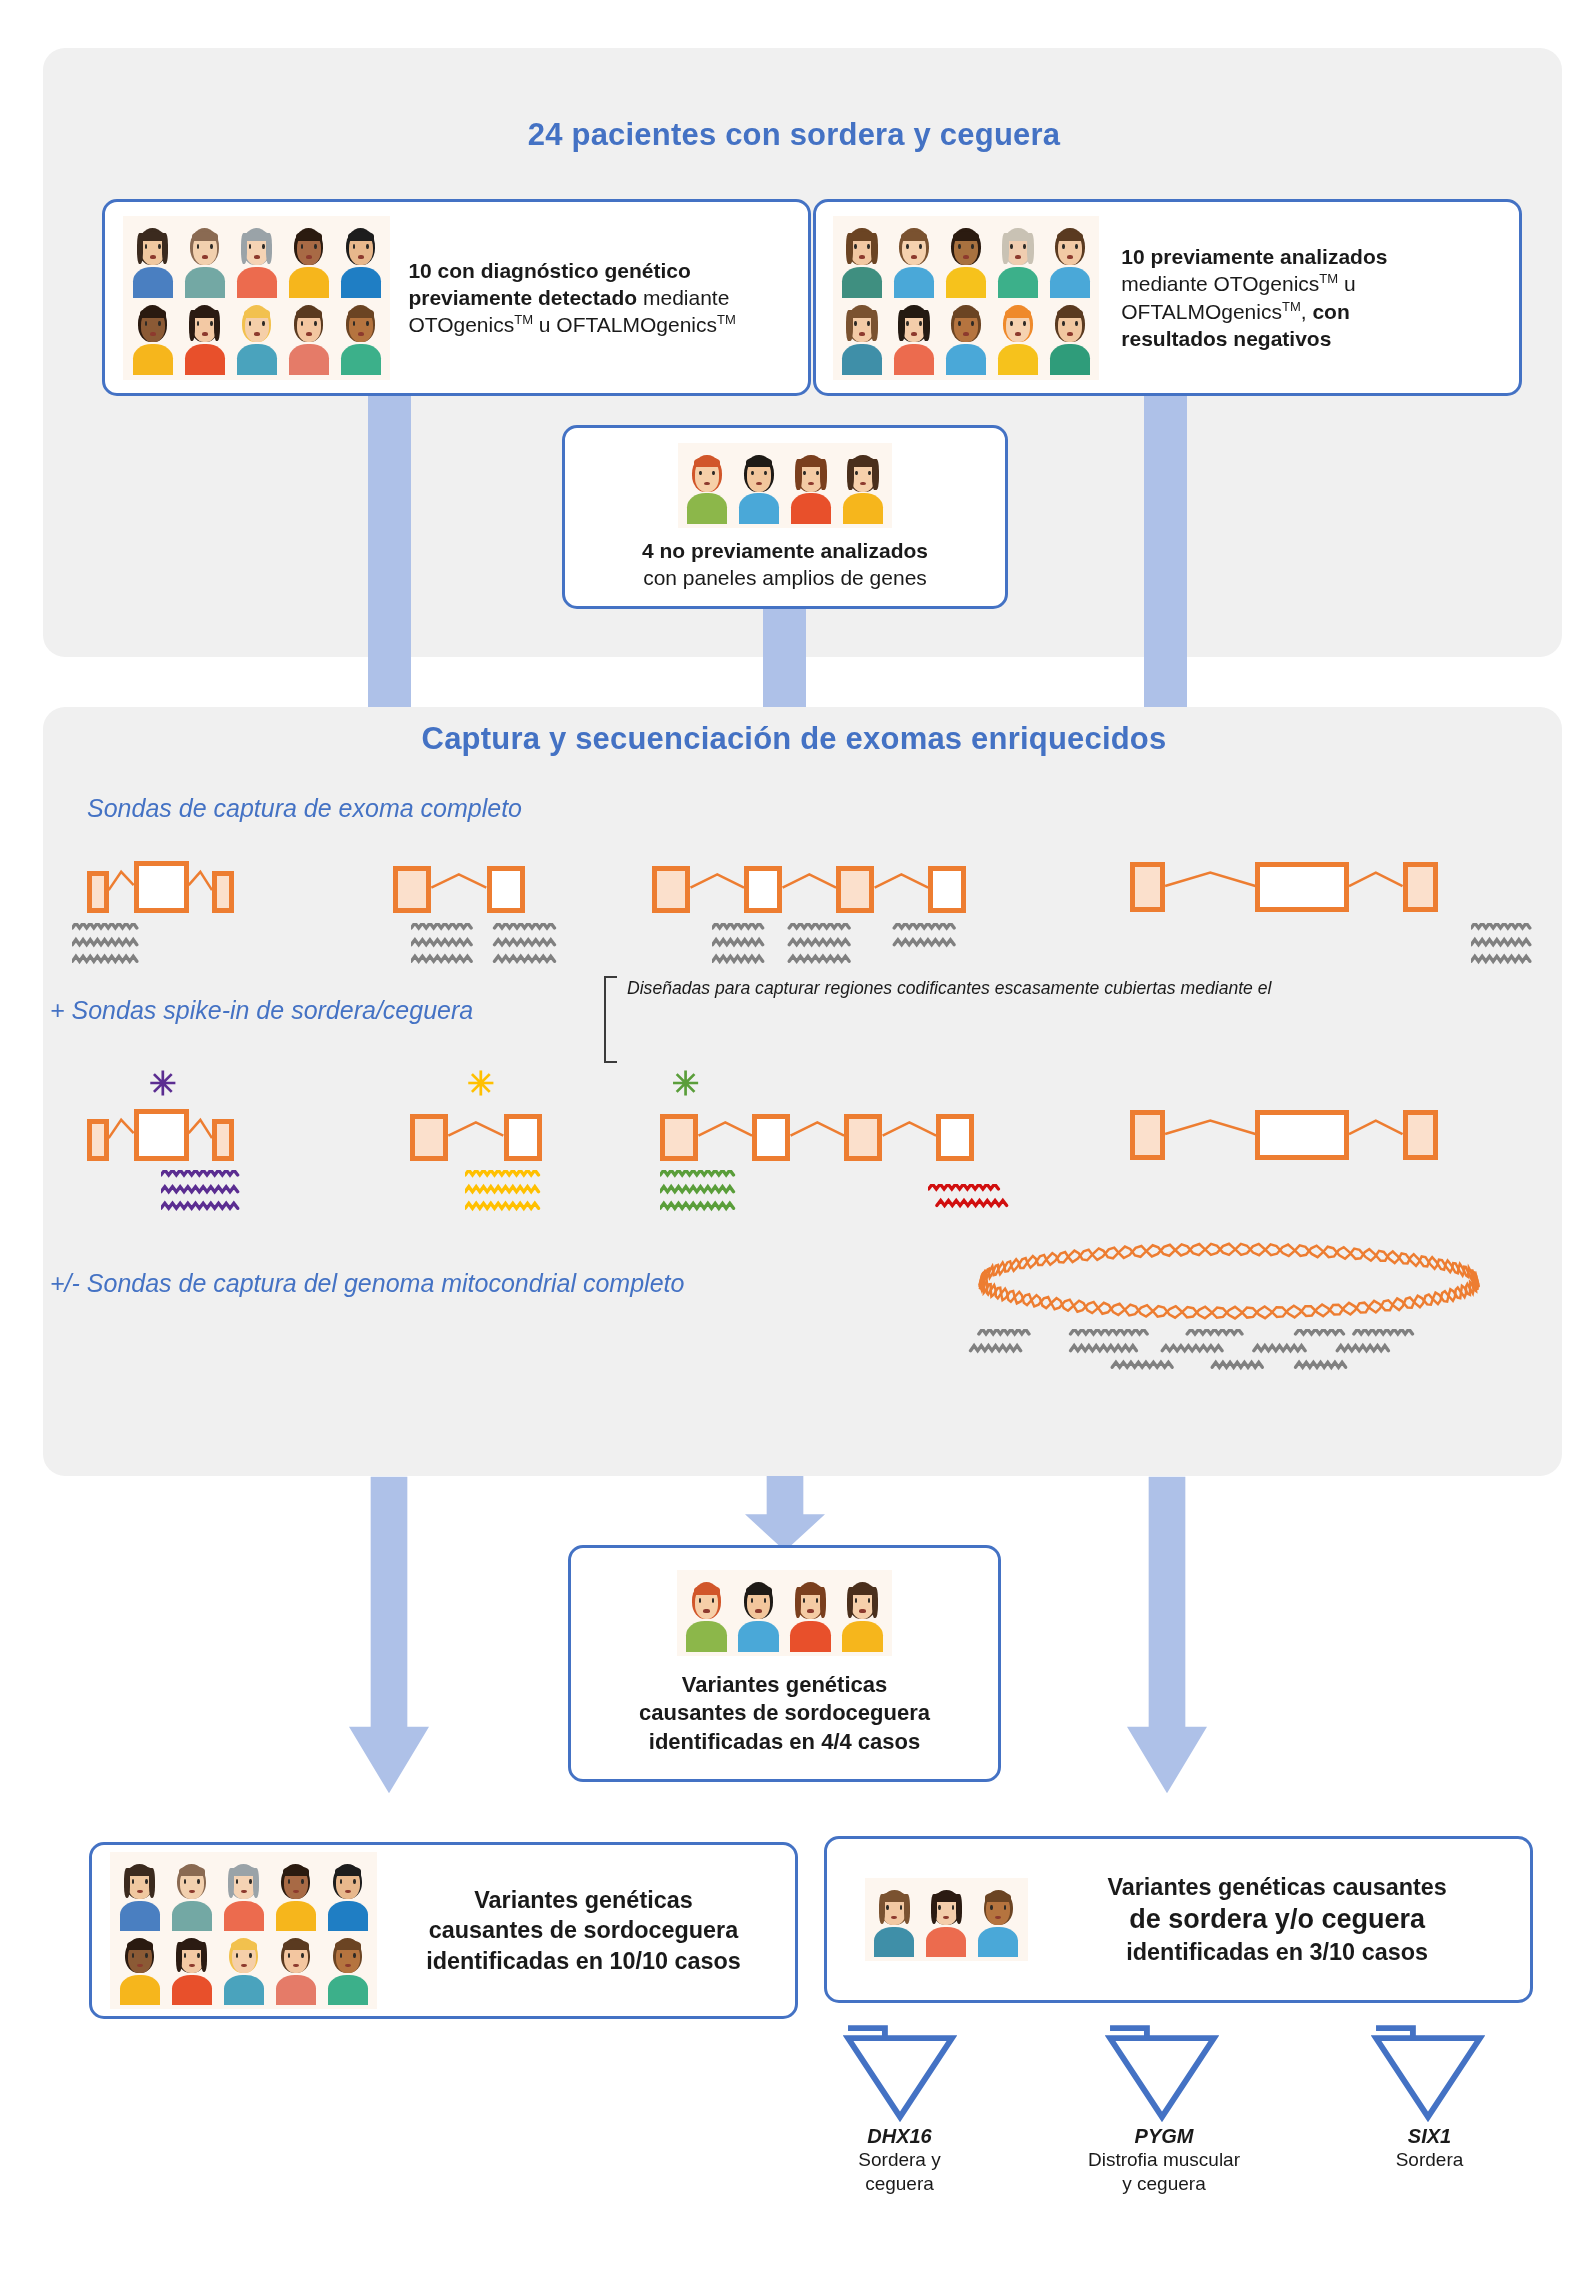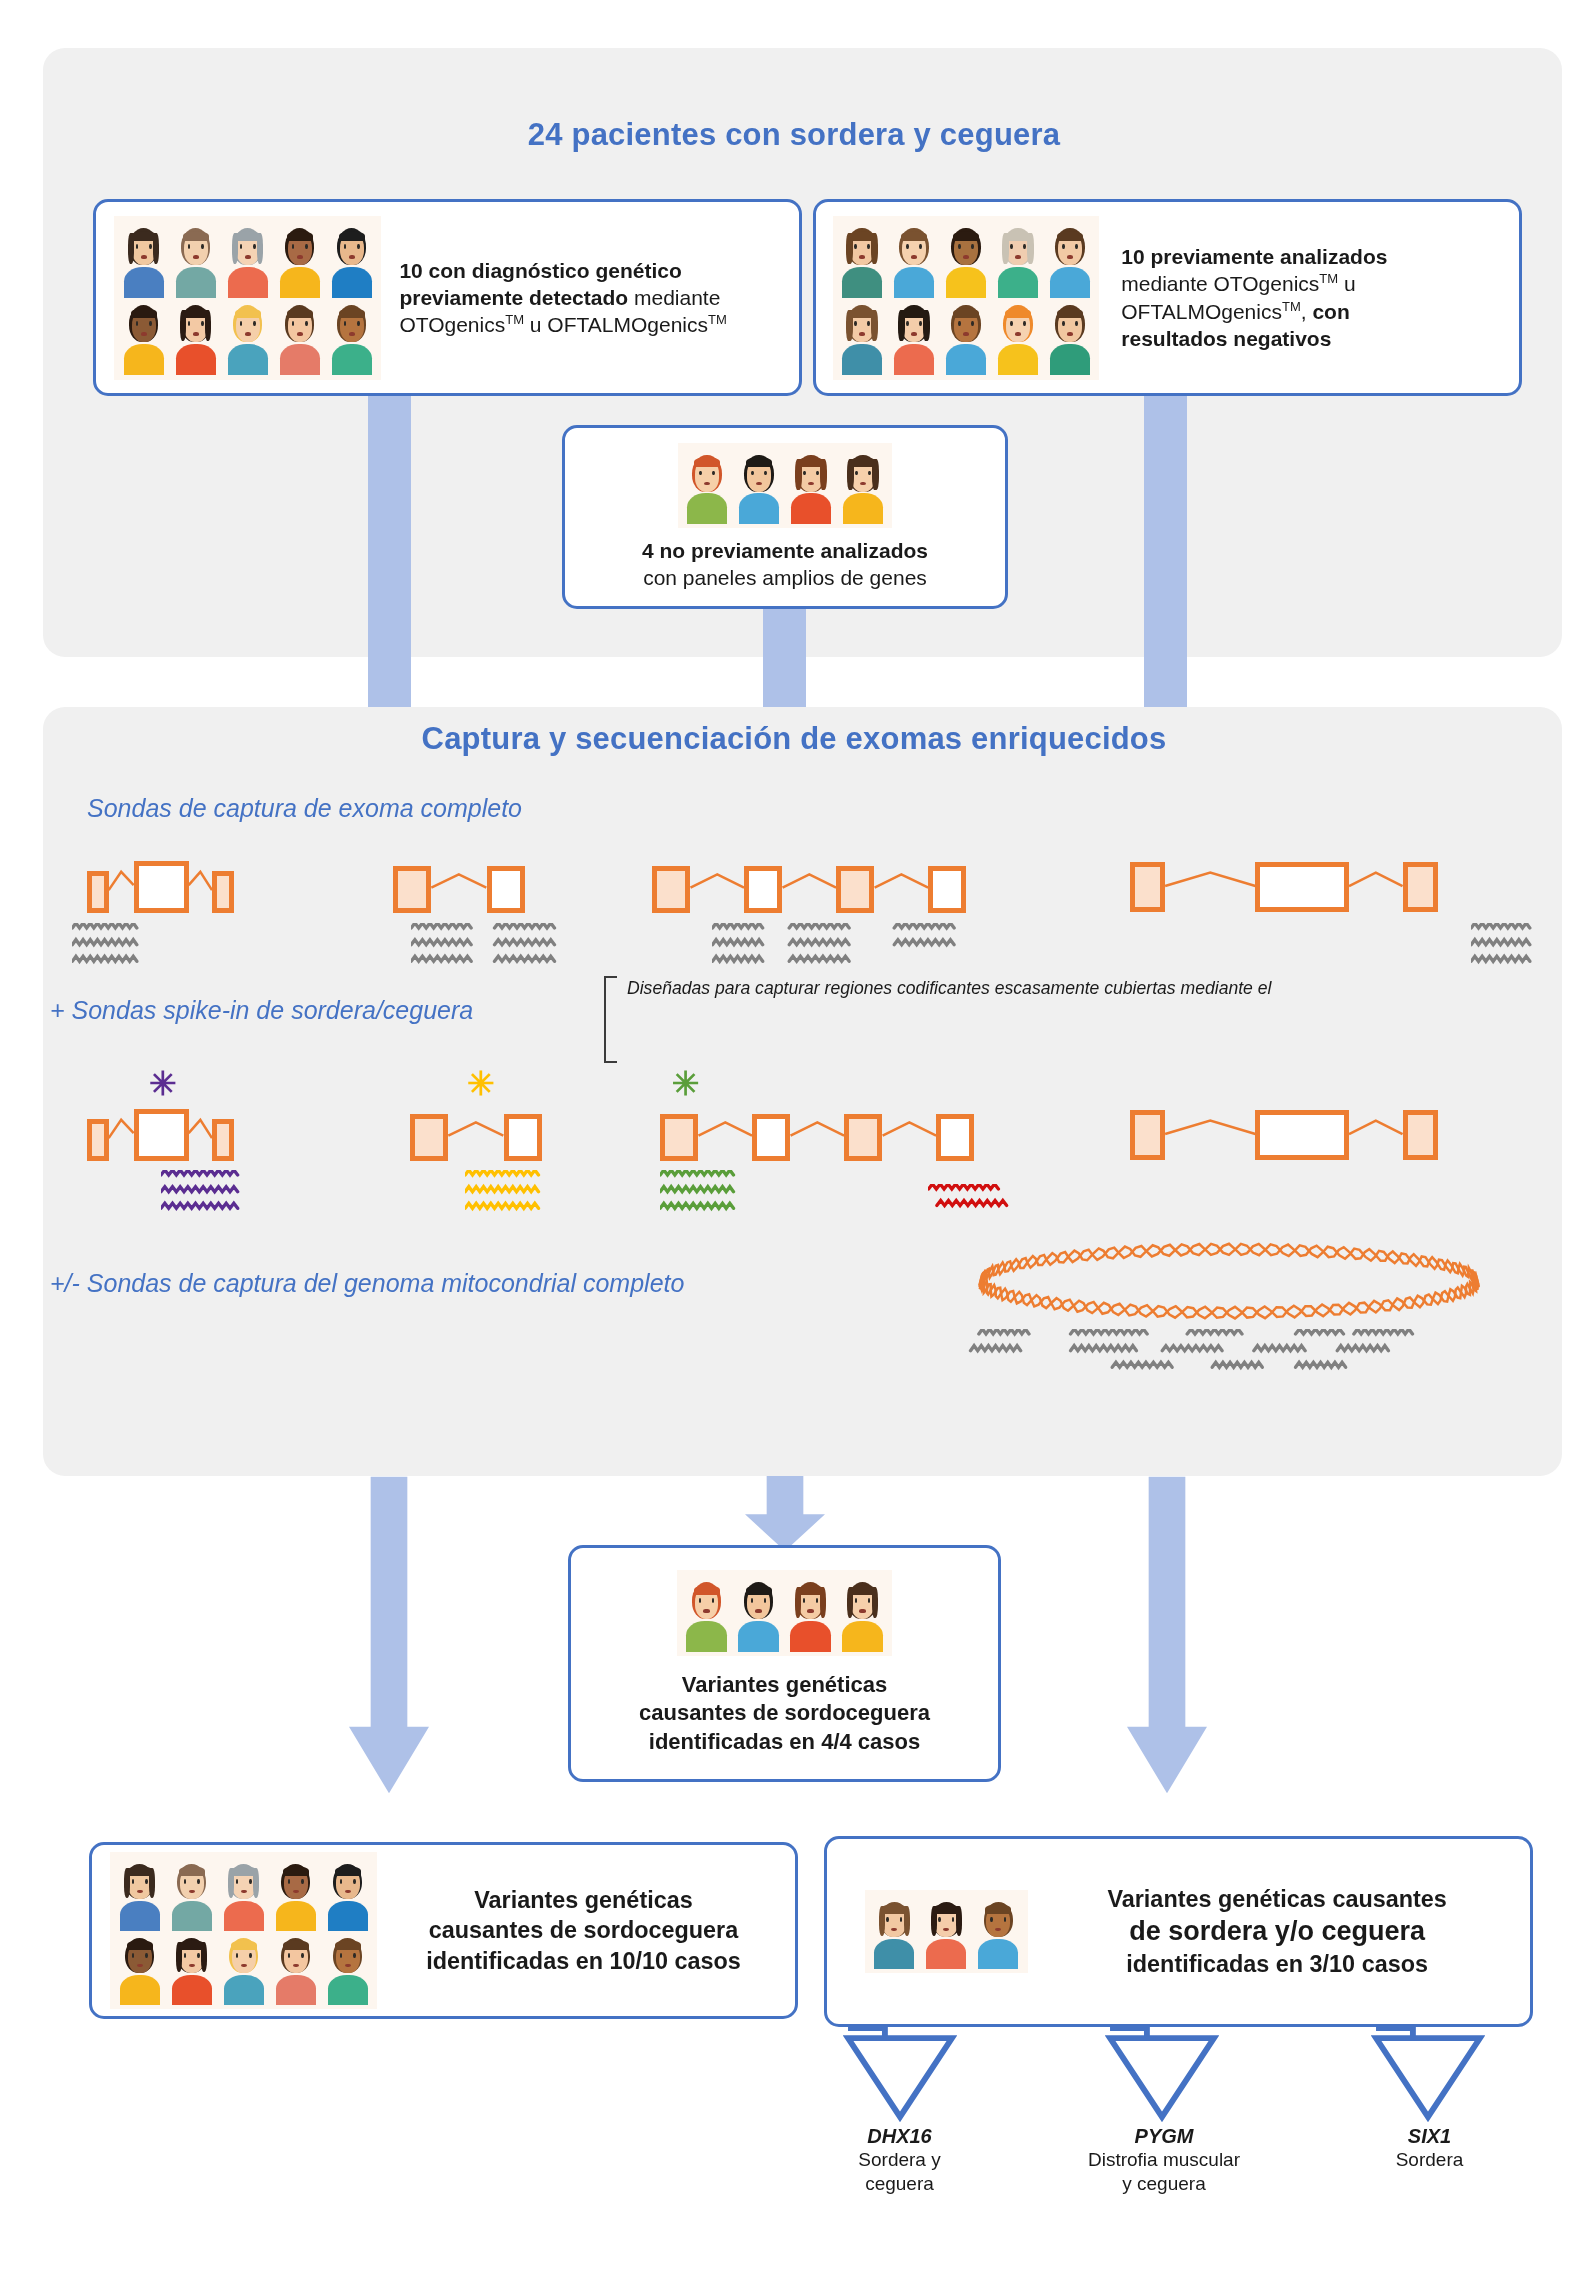--- a/index.html
+++ b/index.html
@@ -34,26 +34,26 @@
   #title-top { left:0; top:117px; width:1588px; text-align:center; }
   #title-mid { left:0; top:721px; width:1588px; text-align:center; }
 
   
   .wbox {
     position:absolute;
     background:#ffffff;
     border:3.3px solid #4472c4;
     border-radius:15px;
   }
-  #box-dx      { left:93px;  top:199px; width:709px;  height:197px; }
+  #box-dx      { left:102px;  top:199px; width:709px;  height:197px; }
   #box-neg     { left:813px;  top:199px; width:709px;  height:197px; }
   #box-4       { left:562px;  top:425px; width:446px;  height:184px; }
   #box-r4      { left:568px;  top:1545px; width:433px; height:237px; }
   #box-r10     { left:89px;  top:1842px; width:709px; height:177px; }
-  #box-r310    { left:824px;  top:1836px; width:709px; height:191px;padding-left:26px; }
+  #box-r310    { left:824px;  top:1836px; width:709px; height:167px;padding-left:26px; }
 
   .wbox-inner { position:absolute; inset:0; display:flex; align-items:center; }
   .wbox-inner.col { flex-direction:column; justify-content:center; }
 
   
   .avgrid {
     background:#fdf6ef;
     display:grid;
     gap:0px;
     flex:none;

